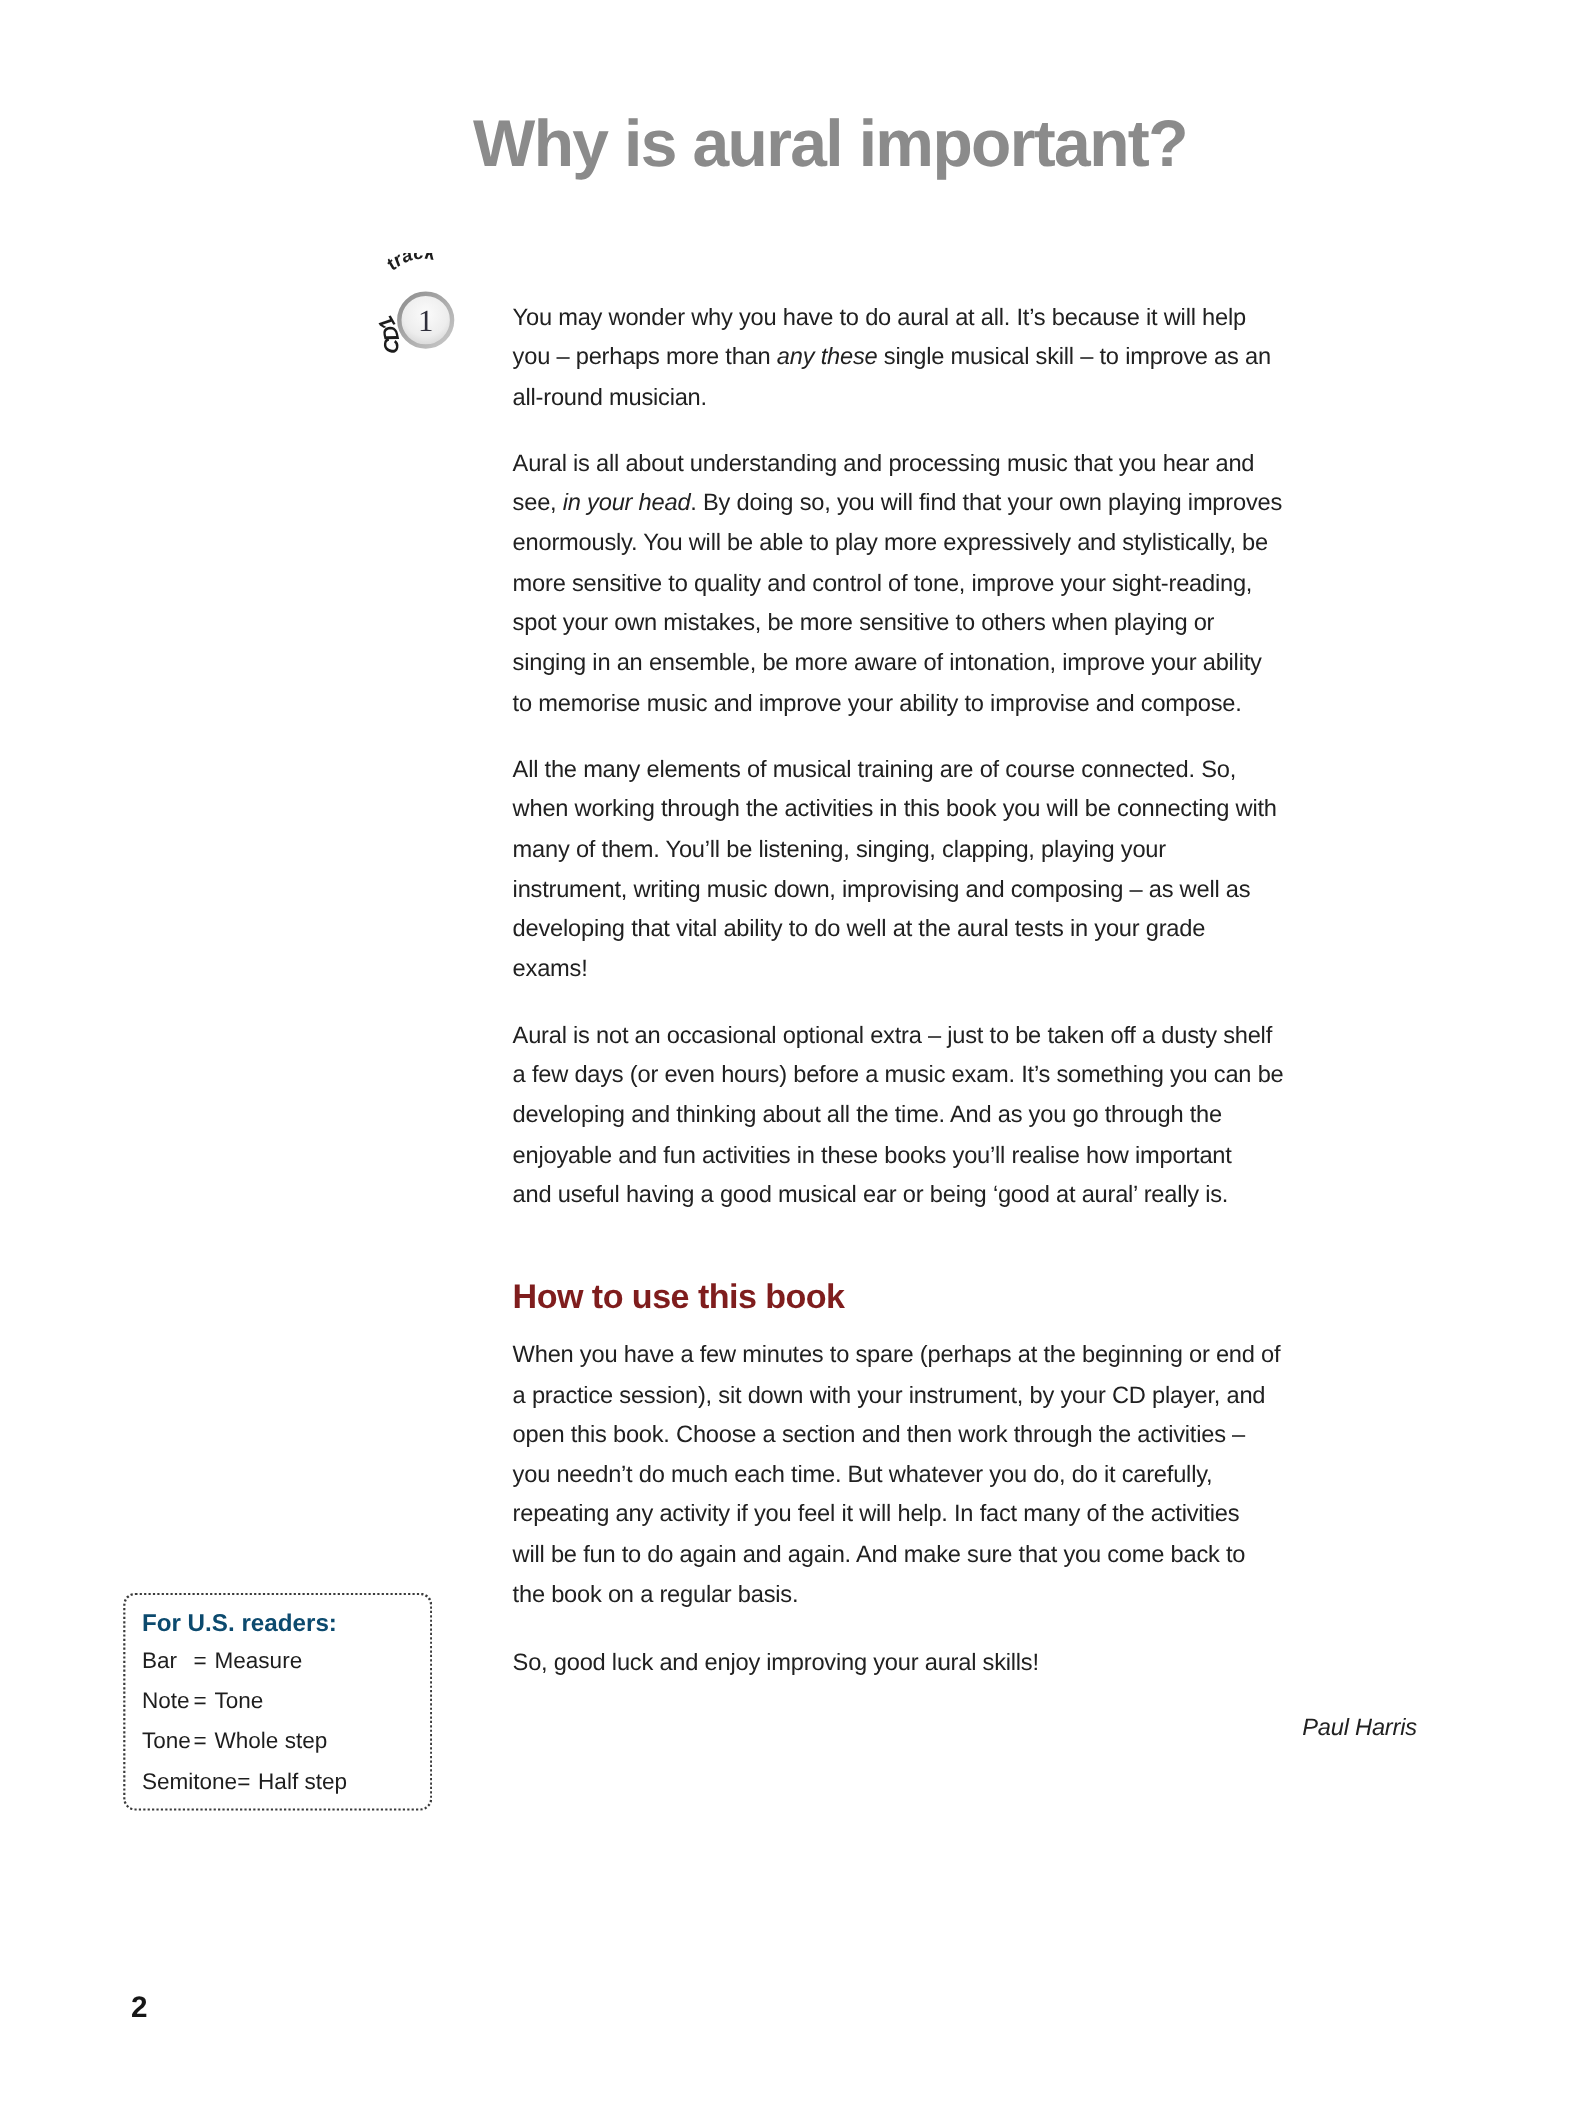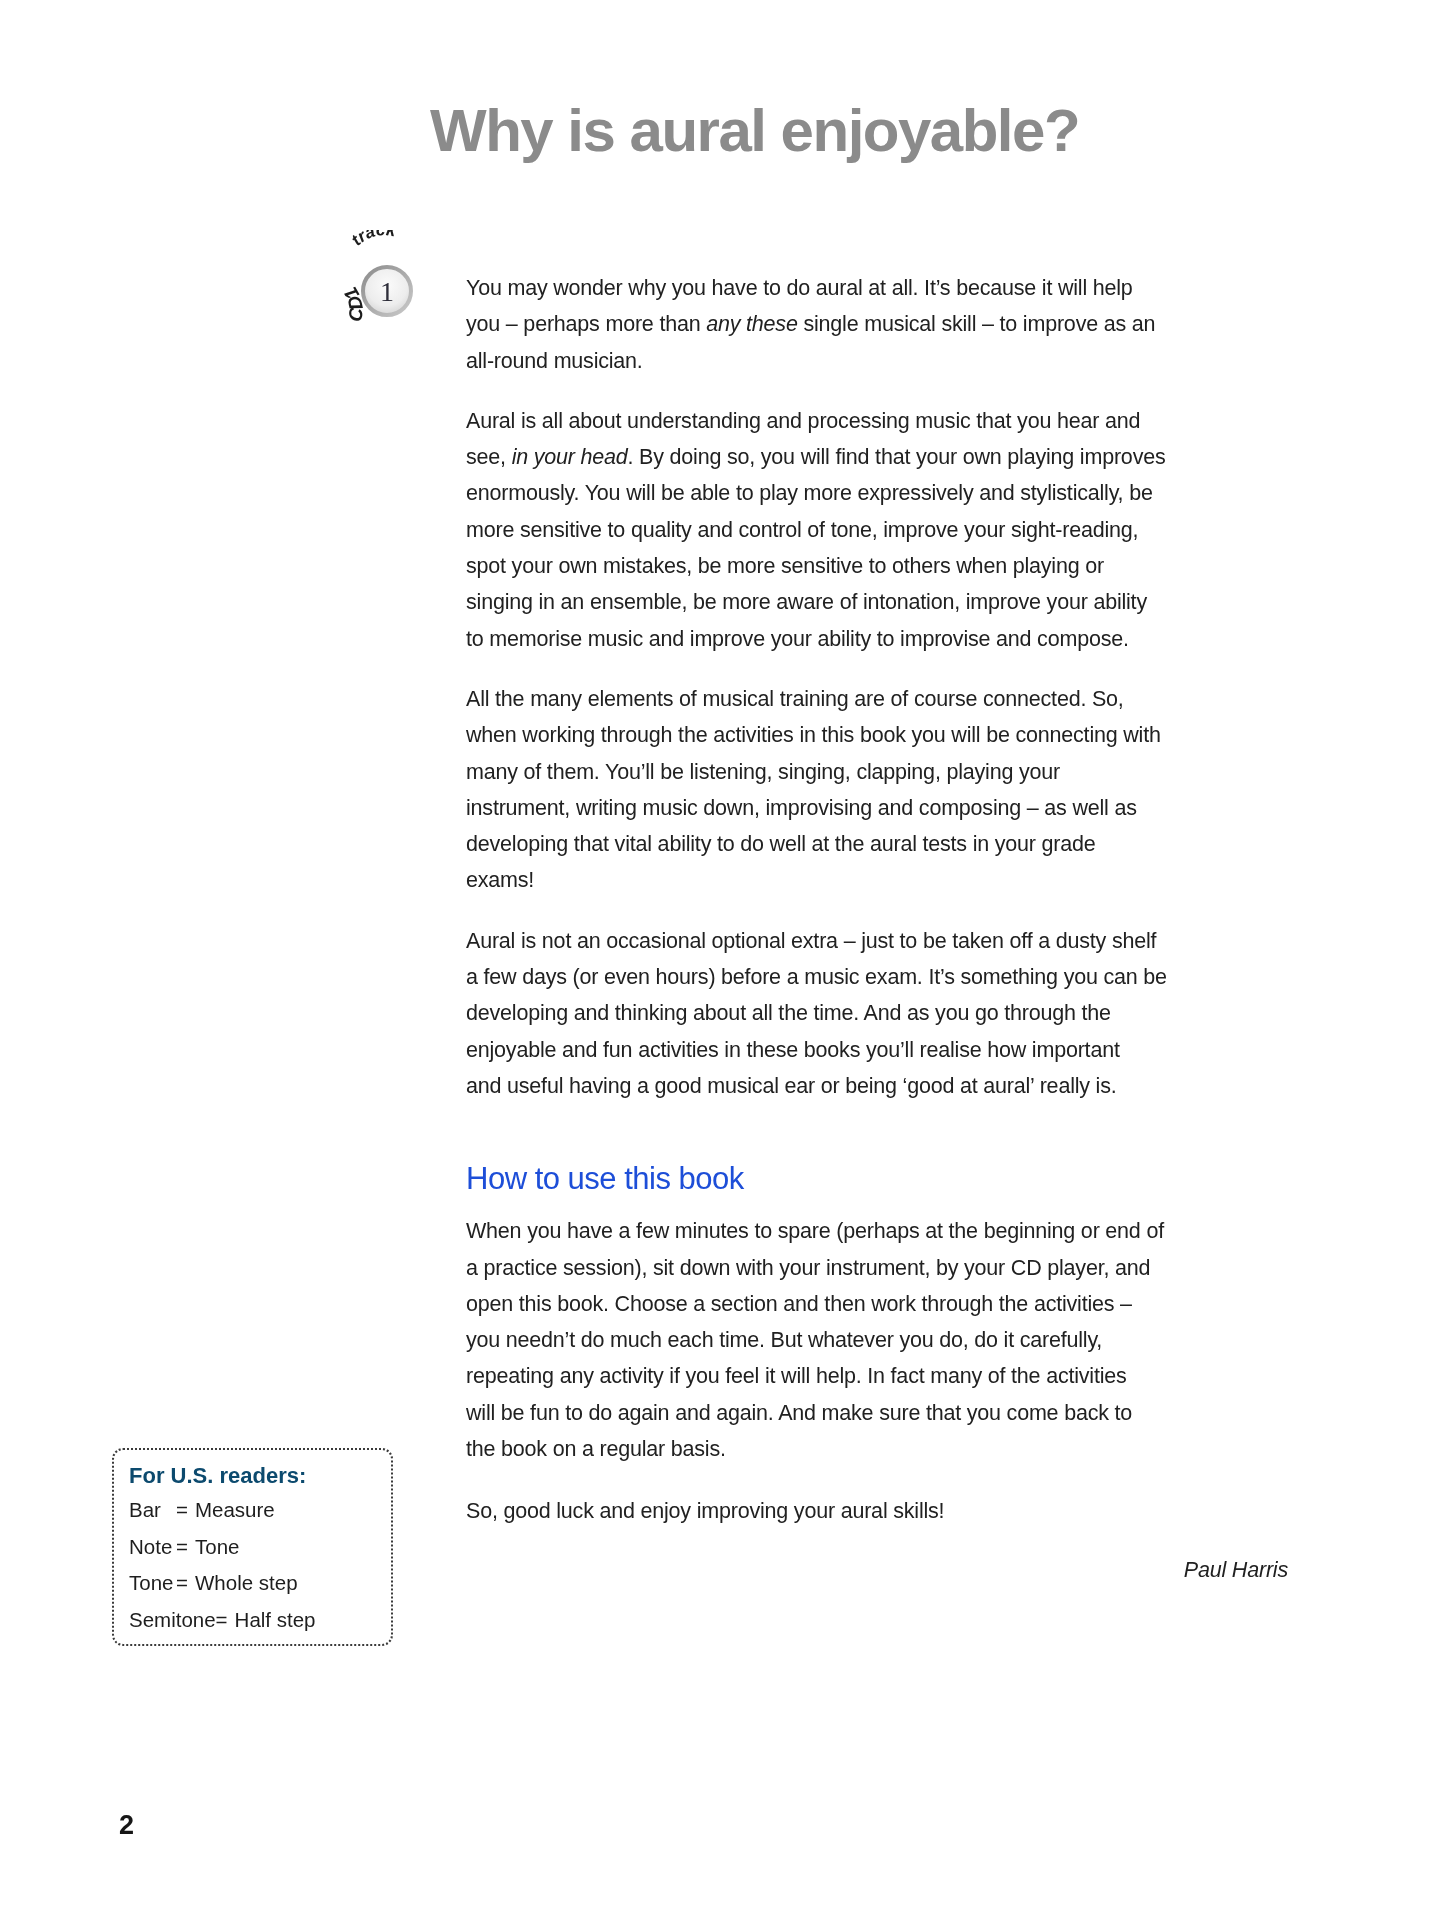--- a/index.html
+++ b/index.html
@@ -43,23 +43,23 @@
   }
   .content p {
     margin: 0 0 24px 0;
     white-space: pre-line;
   }
   .content em { font-style: italic; }
   .section-heading {
     margin: 55px 0 11px 0;
     font-size: 31px;
     line-height: 40px;
-    font-weight: normal;
+    font-weight: bold;
     letter-spacing: -0.5px;
-    color: #1d4ed8;
+    color: #7f1d1d;
   }
   .howto-para { margin-top: 14px !important; }
   .bold-note {
     font-weight: bold;
     line-height: 33px;
     margin: 22px 0 0 0 !important;
     color: #141414;
   }
   .closing { margin: 26px 0 0 0 !important; }
   .signature {
@@ -119,21 +119,21 @@
     font-family: "Liberation Serif", serif;
     font-size: 28px;
     fill: #2e2e3a;
   }
 </style>
 </head>
 <body>
 
 <div class="page">
 
-  <h1 class="page-title">Why is aural enjoyable?</h1>
+  <h1 class="page-title">Why is aural important?</h1>
 
   <svg class="cd-icon" width="102" height="102" viewBox="0 0 102 102">
     <defs>
       <path id="arcTrack" d="M 24 48 A 37 37 0 0 1 99 38" fill="none"></path>
       <path id="arcCD" d="M 37 94 A 40 40 0 0 0 23 48" fill="none"></path>
       <radialGradient id="discFill" cx="50%" cy="38%" r="65%">
         <stop offset="0%" stop-color="#fbfbfb"></stop>
         <stop offset="65%" stop-color="#ededed"></stop>
         <stop offset="100%" stop-color="#d3d3d3"></stop>
       </radialGradient>

